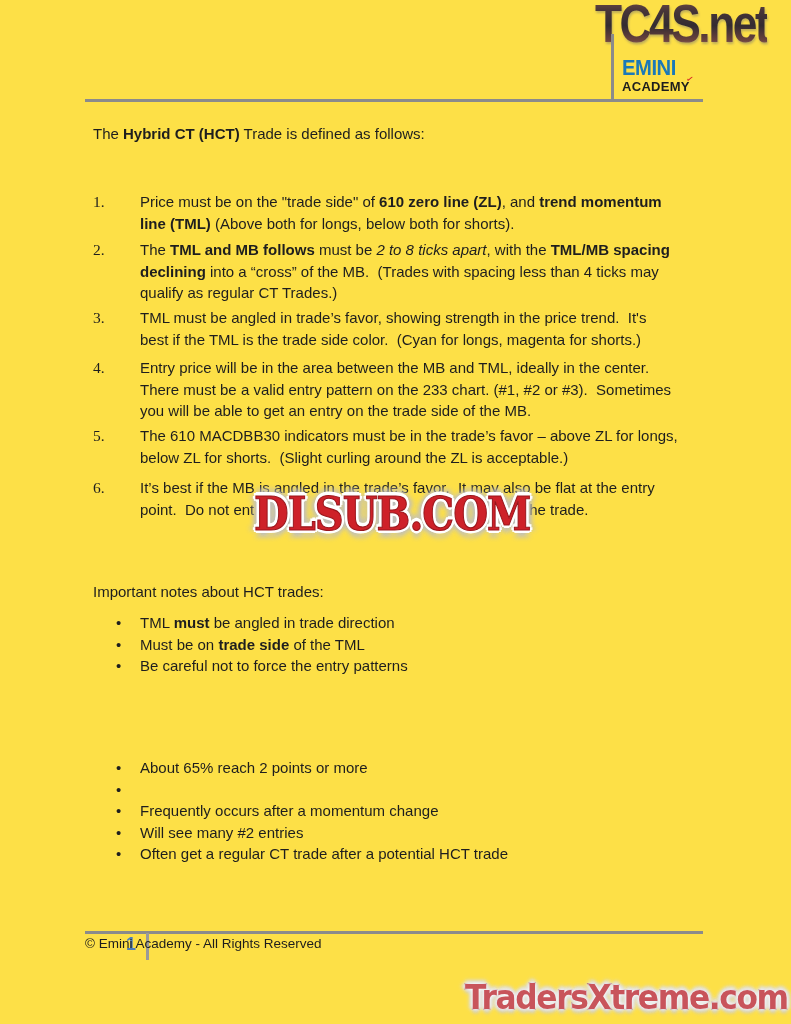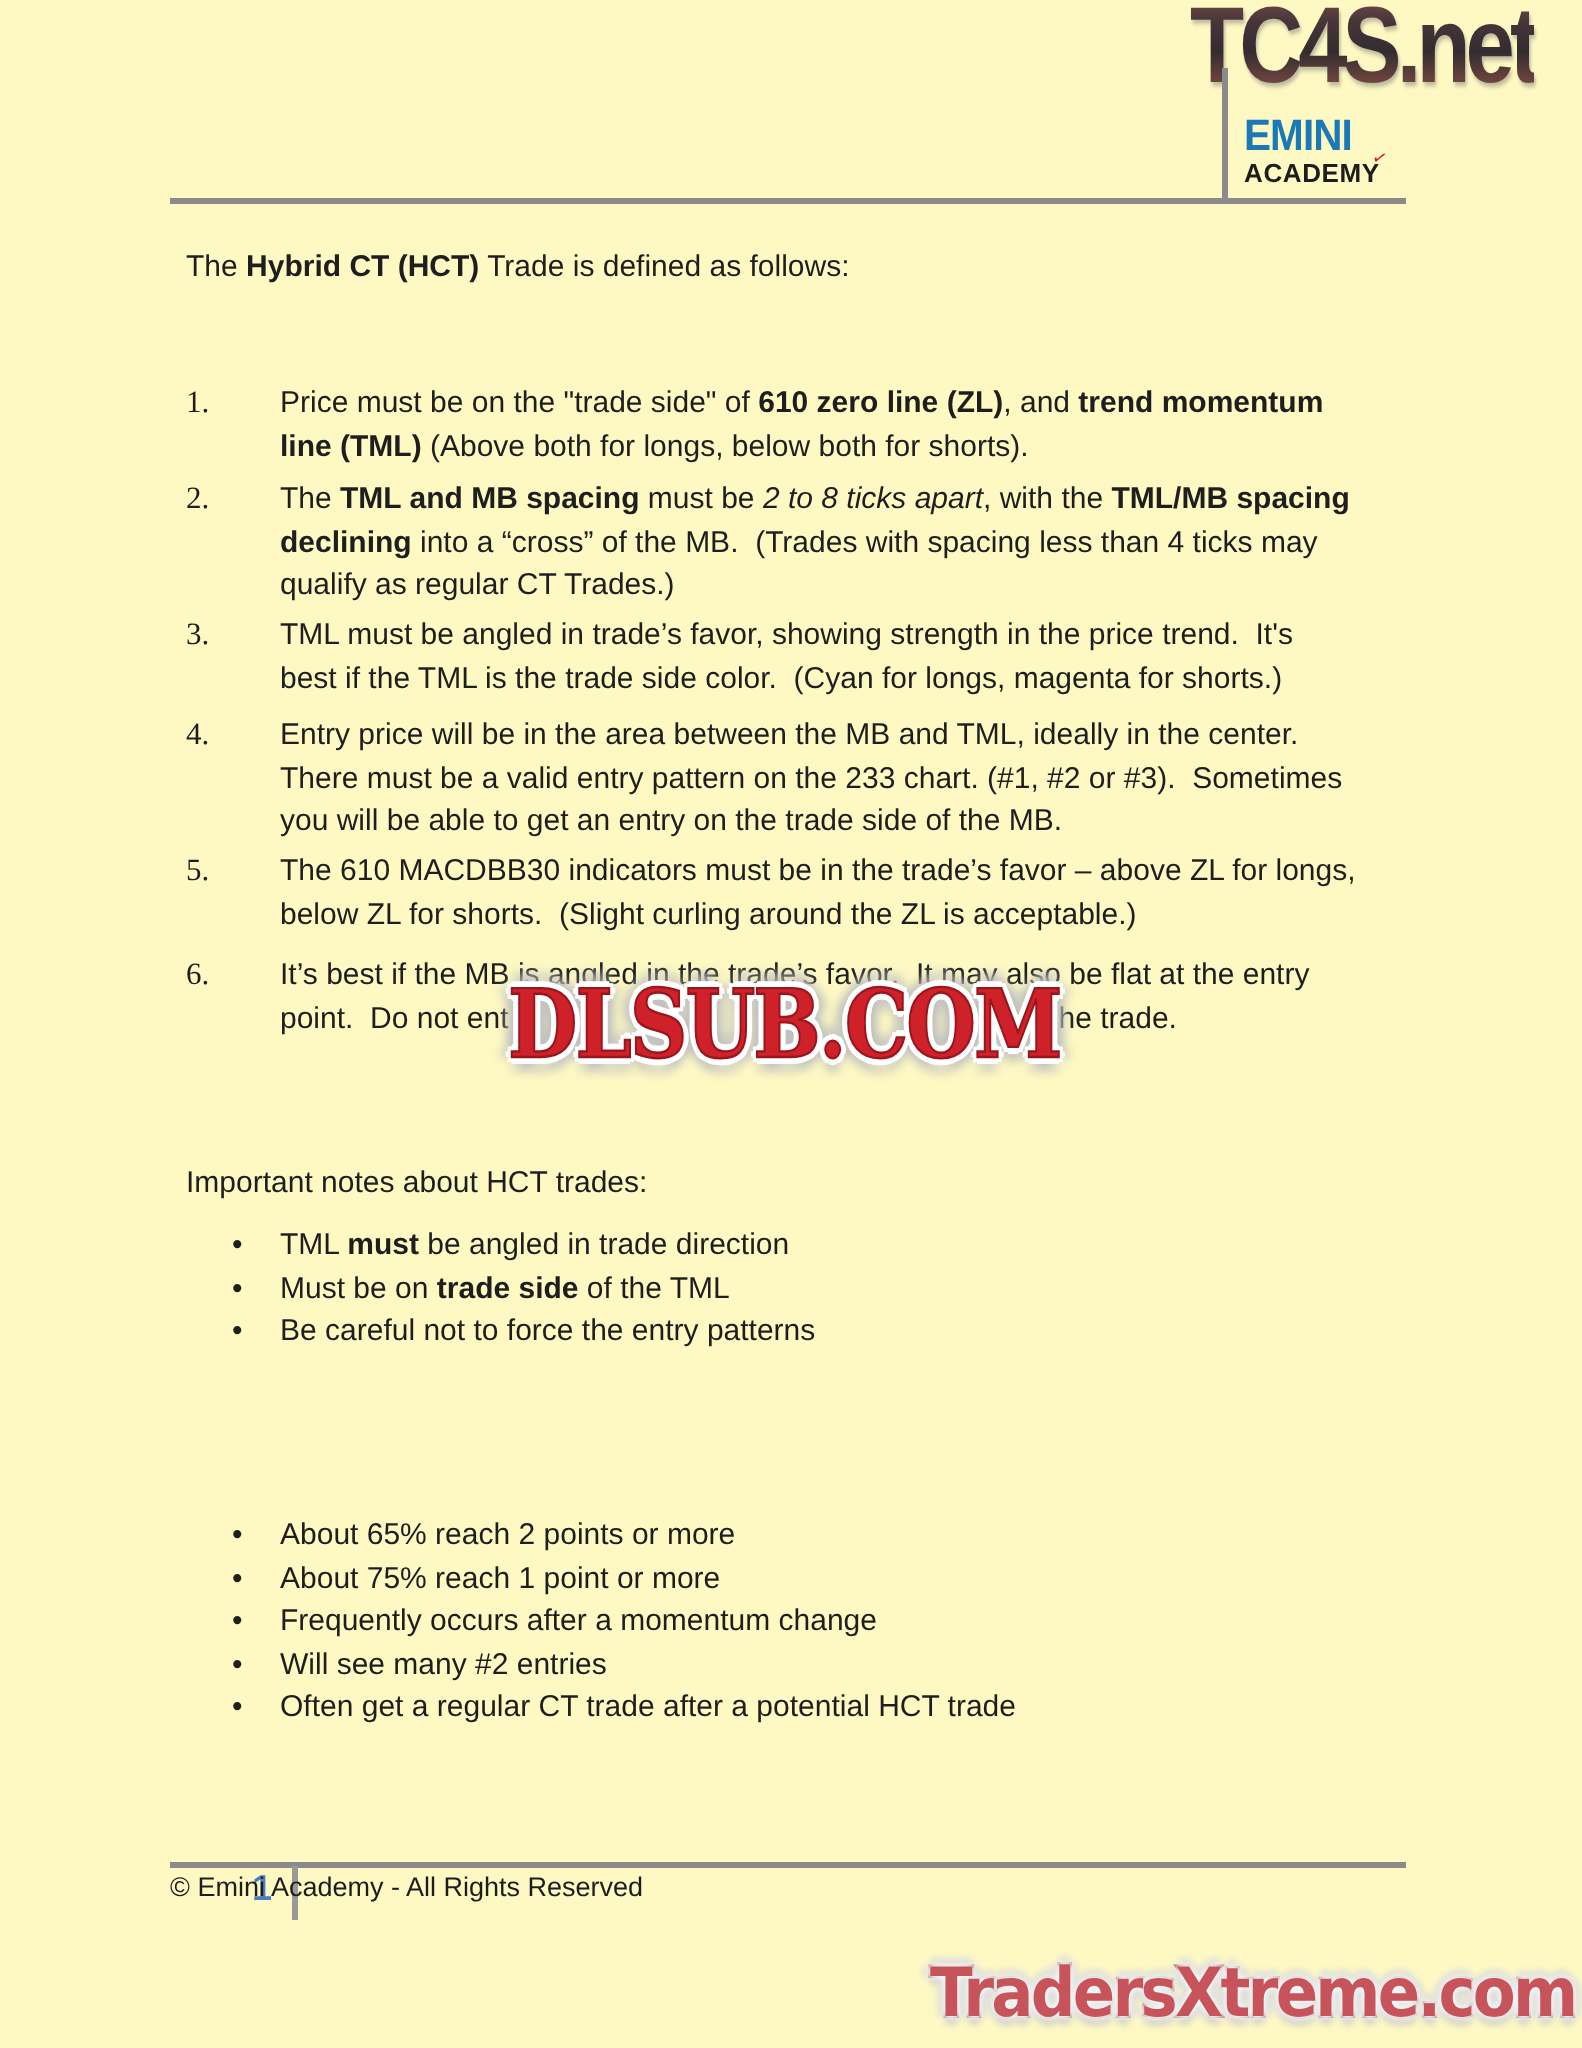--- a/index.html
+++ b/index.html
@@ -1,16 +1,16 @@
 <!DOCTYPE html>
 <html><head>
 <meta charset="utf-8">
 <style>
   html,body{margin:0;padding:0;background:#ffffff;}
-  .page{position:relative;width:791px;height:1024px;background:#fef9c3;overflow:hidden;
+  .page{position:relative;width:791px;height:1024px;background:#fde047;overflow:hidden;
         font-family:"Liberation Sans","DejaVu Sans",sans-serif;color:#1e1e1e;}
   .abs{position:absolute;}
 
   
   .logo-main{left:595px;top:-4px;font-size:54px;line-height:54px;font-weight:bold;
      letter-spacing:-3px;transform:scale(0.82,1.0);transform-origin:left top;
      background:linear-gradient(180deg,#7d5049 0%,#463538 28%,#332c31 55%,#6b433d 82%,#b18a80 100%);
      -webkit-background-clip:text;background-clip:text;color:transparent;
      filter:drop-shadow(1px 2px 1px rgba(110,110,110,0.45));}
   .title{left:131px;top:51px;font-family:"Liberation Serif","DejaVu Serif",serif;
@@ -79,21 +79,21 @@
   <div class="abs header-rule"></div>
 
   <div class="abs body-text intro"><span>The </span><span class="b">Hybrid CT (HCT)</span><span> Trade is defined as follows:</span></div>
 
   <div class="abs list-item" style="top:191px;">
     <span class="num body-text">1.</span>
     <span class="body-text"><span>Price must be on the "trade side" of </span><span class="b">610 zero line (ZL)</span><span>, and </span><span class="b">trend momentum</span><br><span class="b">line (TML)</span><span> (Above both for longs, below both for shorts).</span></span>
   </div>
   <div class="abs list-item" style="top:239px;">
     <span class="num body-text">2.</span>
-    <span class="body-text"><span>The </span><span class="b">TML and MB spacing</span><span> must be </span><span class="i">2 to 8 ticks apart</span><span>, with the </span><span class="b">TML/MB spacing</span><br><span class="b">declining</span><span> into a “cross” of the MB.  (Trades with spacing less than 4 ticks may</span><br><span>qualify as regular CT Trades.)</span></span>
+    <span class="body-text"><span>The </span><span class="b">TML and MB follows</span><span> must be </span><span class="i">2 to 8 ticks apart</span><span>, with the </span><span class="b">TML/MB spacing</span><br><span class="b">declining</span><span> into a “cross” of the MB.  (Trades with spacing less than 4 ticks may</span><br><span>qualify as regular CT Trades.)</span></span>
   </div>
   <div class="abs list-item" style="top:307px;">
     <span class="num body-text">3.</span>
     <span class="body-text"><span>TML must be angled in trade’s favor, showing strength in the price trend.  It's</span><br><span>best if the TML is the trade side color.  (Cyan for longs, magenta for shorts.)</span></span>
   </div>
   <div class="abs list-item" style="top:357px;">
     <span class="num body-text">4.</span>
     <span class="body-text"><span>Entry price will be in the area between the MB and TML, ideally in the center.</span><br><span>There must be a valid entry pattern on the 233 chart. (#1, #2 or #3).  Sometimes</span><br><span>you will be able to get an entry on the trade side of the MB.</span></span>
   </div>
   <div class="abs list-item" style="top:425px;">
@@ -123,21 +123,20 @@
     </div>
   </div>
 
   <div class="abs bullets" style="top:757px;">
     <div class="bullet-row">
       <span class="dot">•</span>
       <span class="body-text"><span>About 65% reach 2 points or more</span></span>
     </div>
     <div class="bullet-row">
       <span class="dot">•</span>
-      <span class="body-text"><span>About 75% reach 1 point or more</span></span>
     </div>
     <div class="bullet-row">
       <span class="dot">•</span>
       <span class="body-text"><span>Frequently occurs after a momentum change</span></span>
     </div>
     <div class="bullet-row">
       <span class="dot">•</span>
       <span class="body-text"><span>Will see many #2 entries</span></span>
     </div>
     <div class="bullet-row">

